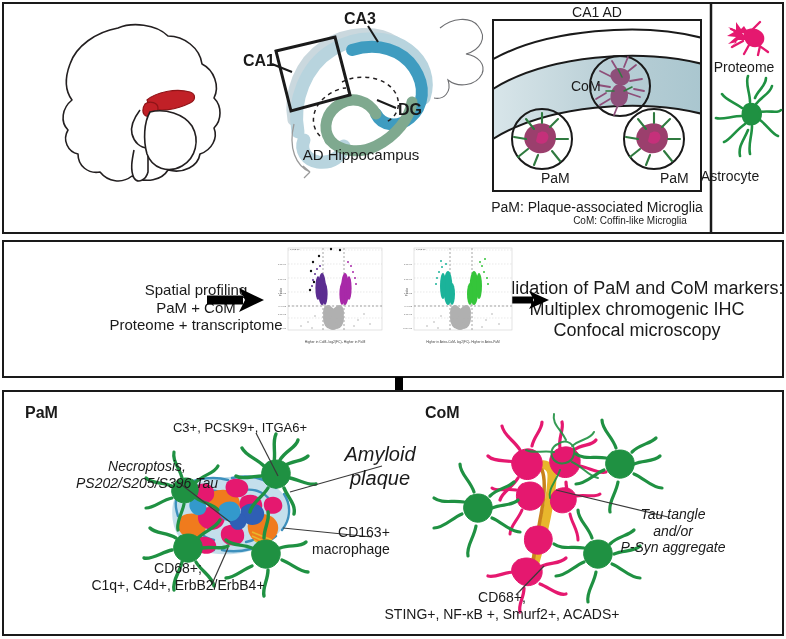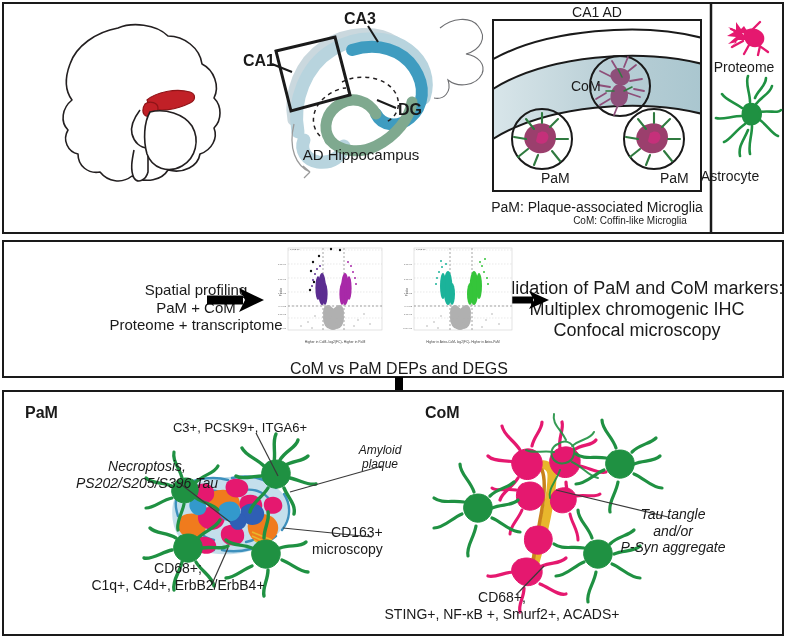--- a/index.html
+++ b/index.html
@@ -65,21 +65,21 @@
 
   
   #spatial-text   { left: 148px; top: 281px; font-size: 15px; margin-left: 48px; }
   #validation-text{ left: 637px; top: 278px; font-size: 18px; }
   #volcano-caption{ left: 399px; top: 360px; font-size: 16px; }
 
   
   #pam-title { left: 25px;  top: 404px; font-size: 16px; }
   #com-title { left: 425px; top: 404px; font-size: 16px; }
   #lbl-c3         { left: 240px; top: 420px; font-size: 13px; }
-  #lbl-amyloid    { left: 380px; top: 443px; font-size: 12px; }
+  #lbl-amyloid    { left: 380px; top: 443px; font-size: 20px; }
   #lbl-necro      { left: 147px; top: 458px; font-size: 14px; }
   #lbl-cd163      { left: 312px; top: 524px; font-size: 14px; }
   #lbl-cd68pam    { left: 178px; top: 560px; font-size: 14px; }
   #lbl-tau        { left: 673px; top: 506px; font-size: 14px; }
   #lbl-cd68com    { left: 502px; top: 589px; font-size: 14px; }
 
   svg { display: block; }
   .ovl { position: absolute; left: 0; top: 0; pointer-events: none; }
 </style>
 </head>
@@ -207,21 +207,20 @@
   <div class="txt center" id="astrocyte-label">Astrocyte</div>
 
   <div class="panel" id="panel-2"></div>
 
   <div class="txt center" id="spatial-text">Spatial profiling
 PaM + CoM
 Proteome + transcriptome</div>
   <div class="txt center" id="validation-text">Validation of PaM and CoM markers:
 Multiplex chromogenic IHC
 Confocal microscopy</div>
-  <div class="txt center" id="volcano-caption">CoM vs PaM DEPs and DEGS</div>
 
   <svg class="ovl" width="786" height="639">
 
     <g>
       <line x1="207" y1="300" x2="243" y2="300" stroke="#000" stroke-width="9"></line>
       <path d="M239 288 L 264 300 L 239 312 L 245 300 Z" fill="#000"></path>
     </g>
 
     <g>
       <line x1="505" y1="300" x2="533" y2="300" stroke="#000" stroke-width="7"></line>
@@ -570,21 +569,21 @@
 
   <div class="txt bold" id="pam-title">PaM</div>
   <div class="txt bold" id="com-title">CoM</div>
 
   <div class="txt center" id="lbl-c3">C3+, PCSK9+, ITGA6+</div>
   <div class="txt ital center" id="lbl-amyloid">Amyloid
 plaque</div>
   <div class="txt ital center" id="lbl-necro">Necroptosis,
 PS202/S205/S396 Tau</div>
   <div class="txt" id="lbl-cd163">CD163+
-microscopy</div>
+macrophage</div>
   <div class="txt center" id="lbl-cd68pam">CD68+;
 C1q+, C4d+, ErbB2/ErbB4+</div>
   <div class="txt ital center" id="lbl-tau">Tau tangle
 and/or
 P-Syn aggregate</div>
   <div class="txt center" id="lbl-cd68com">CD68+,
 STING+, NF-κB +, Smurf2+, ACADS+</div>
 
 </div>
 

